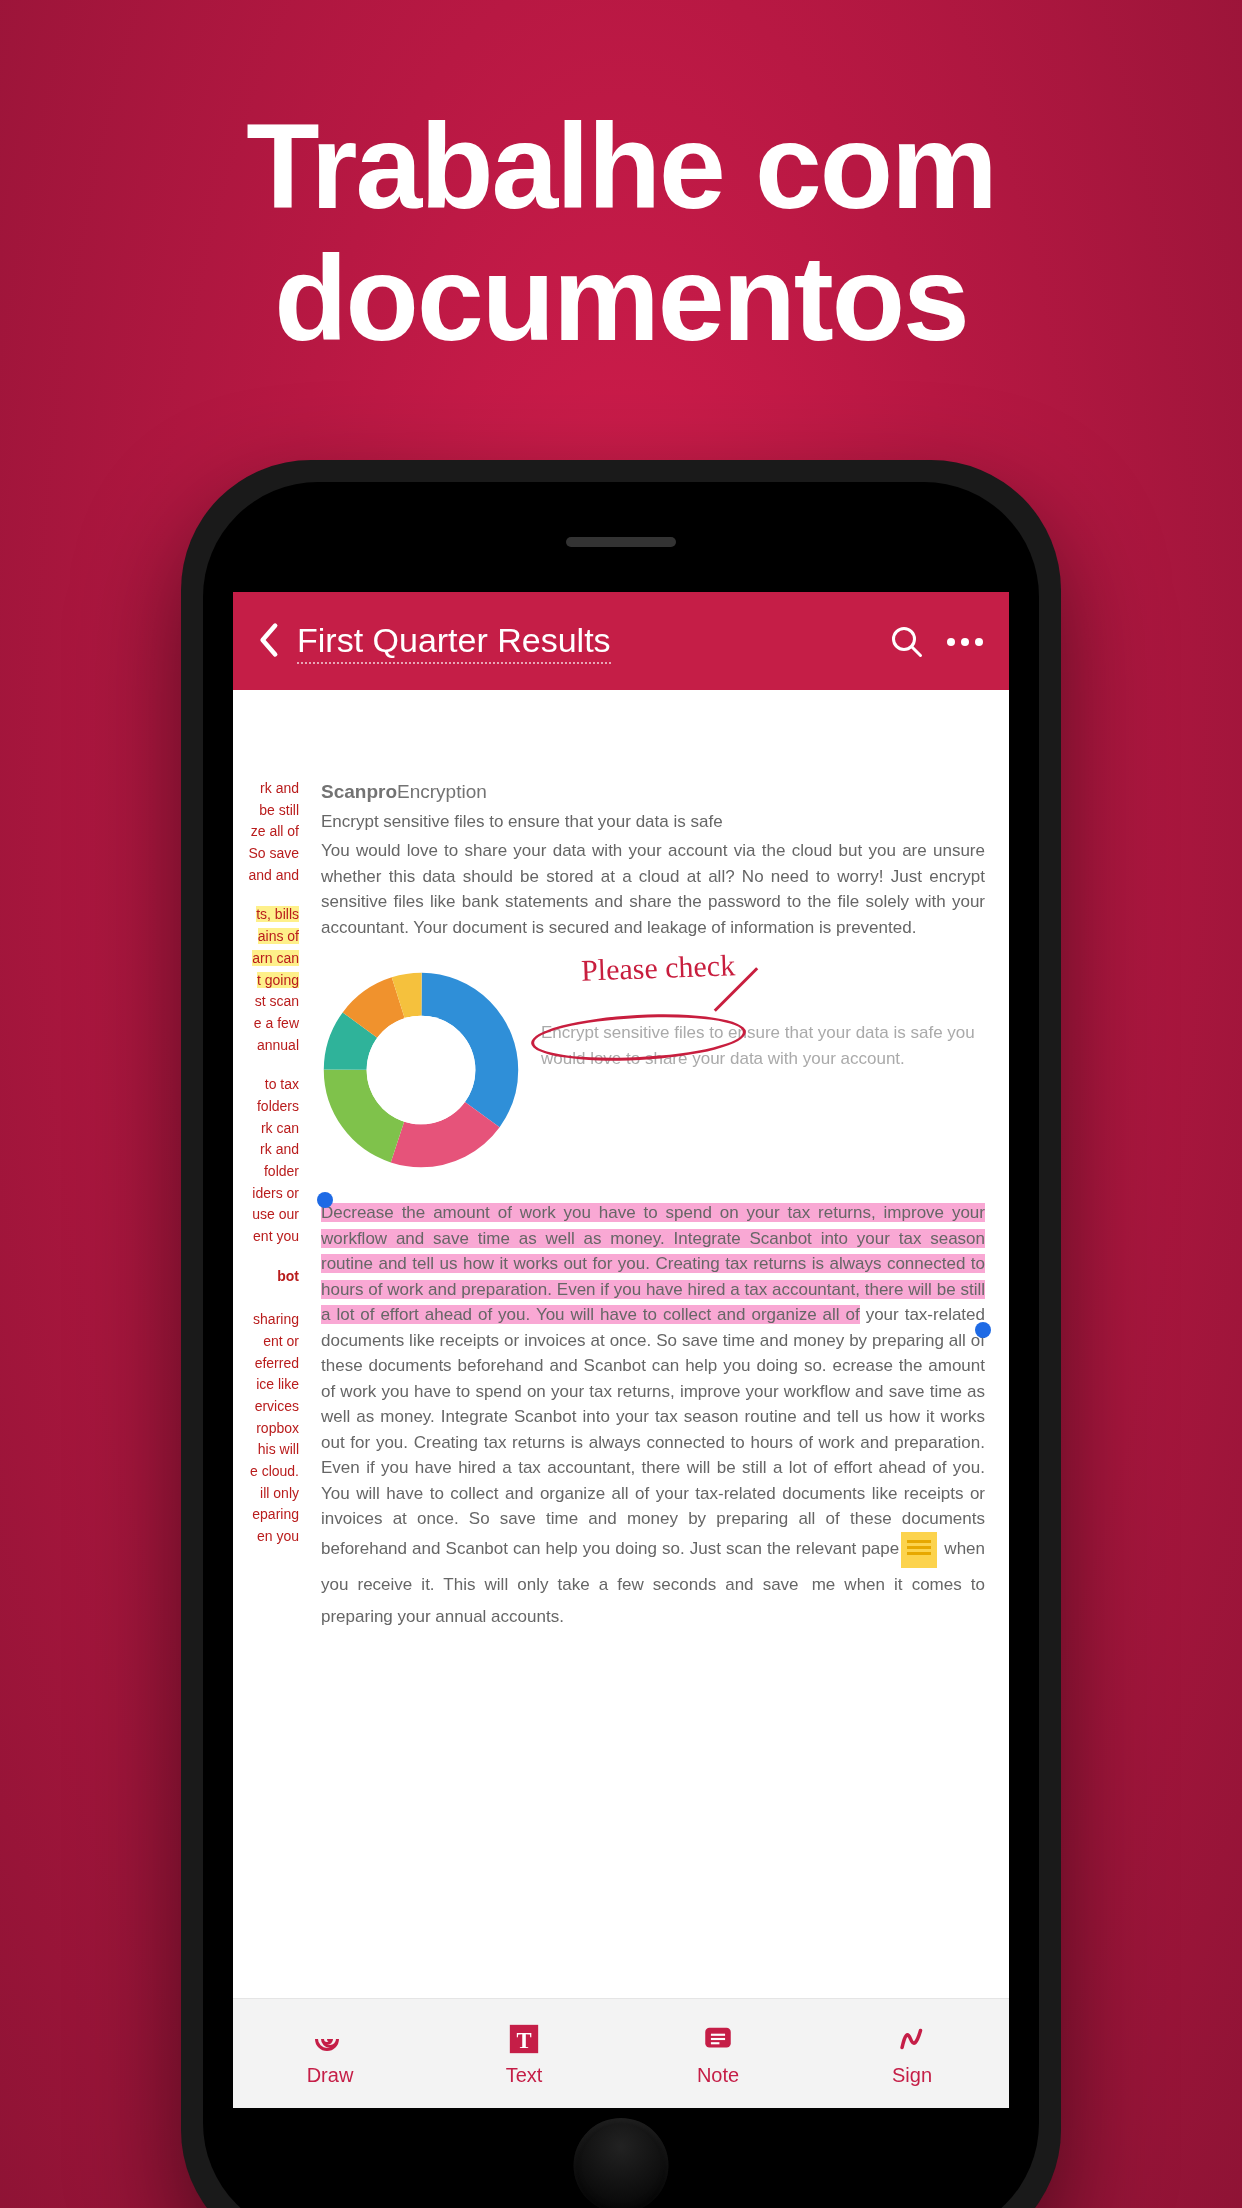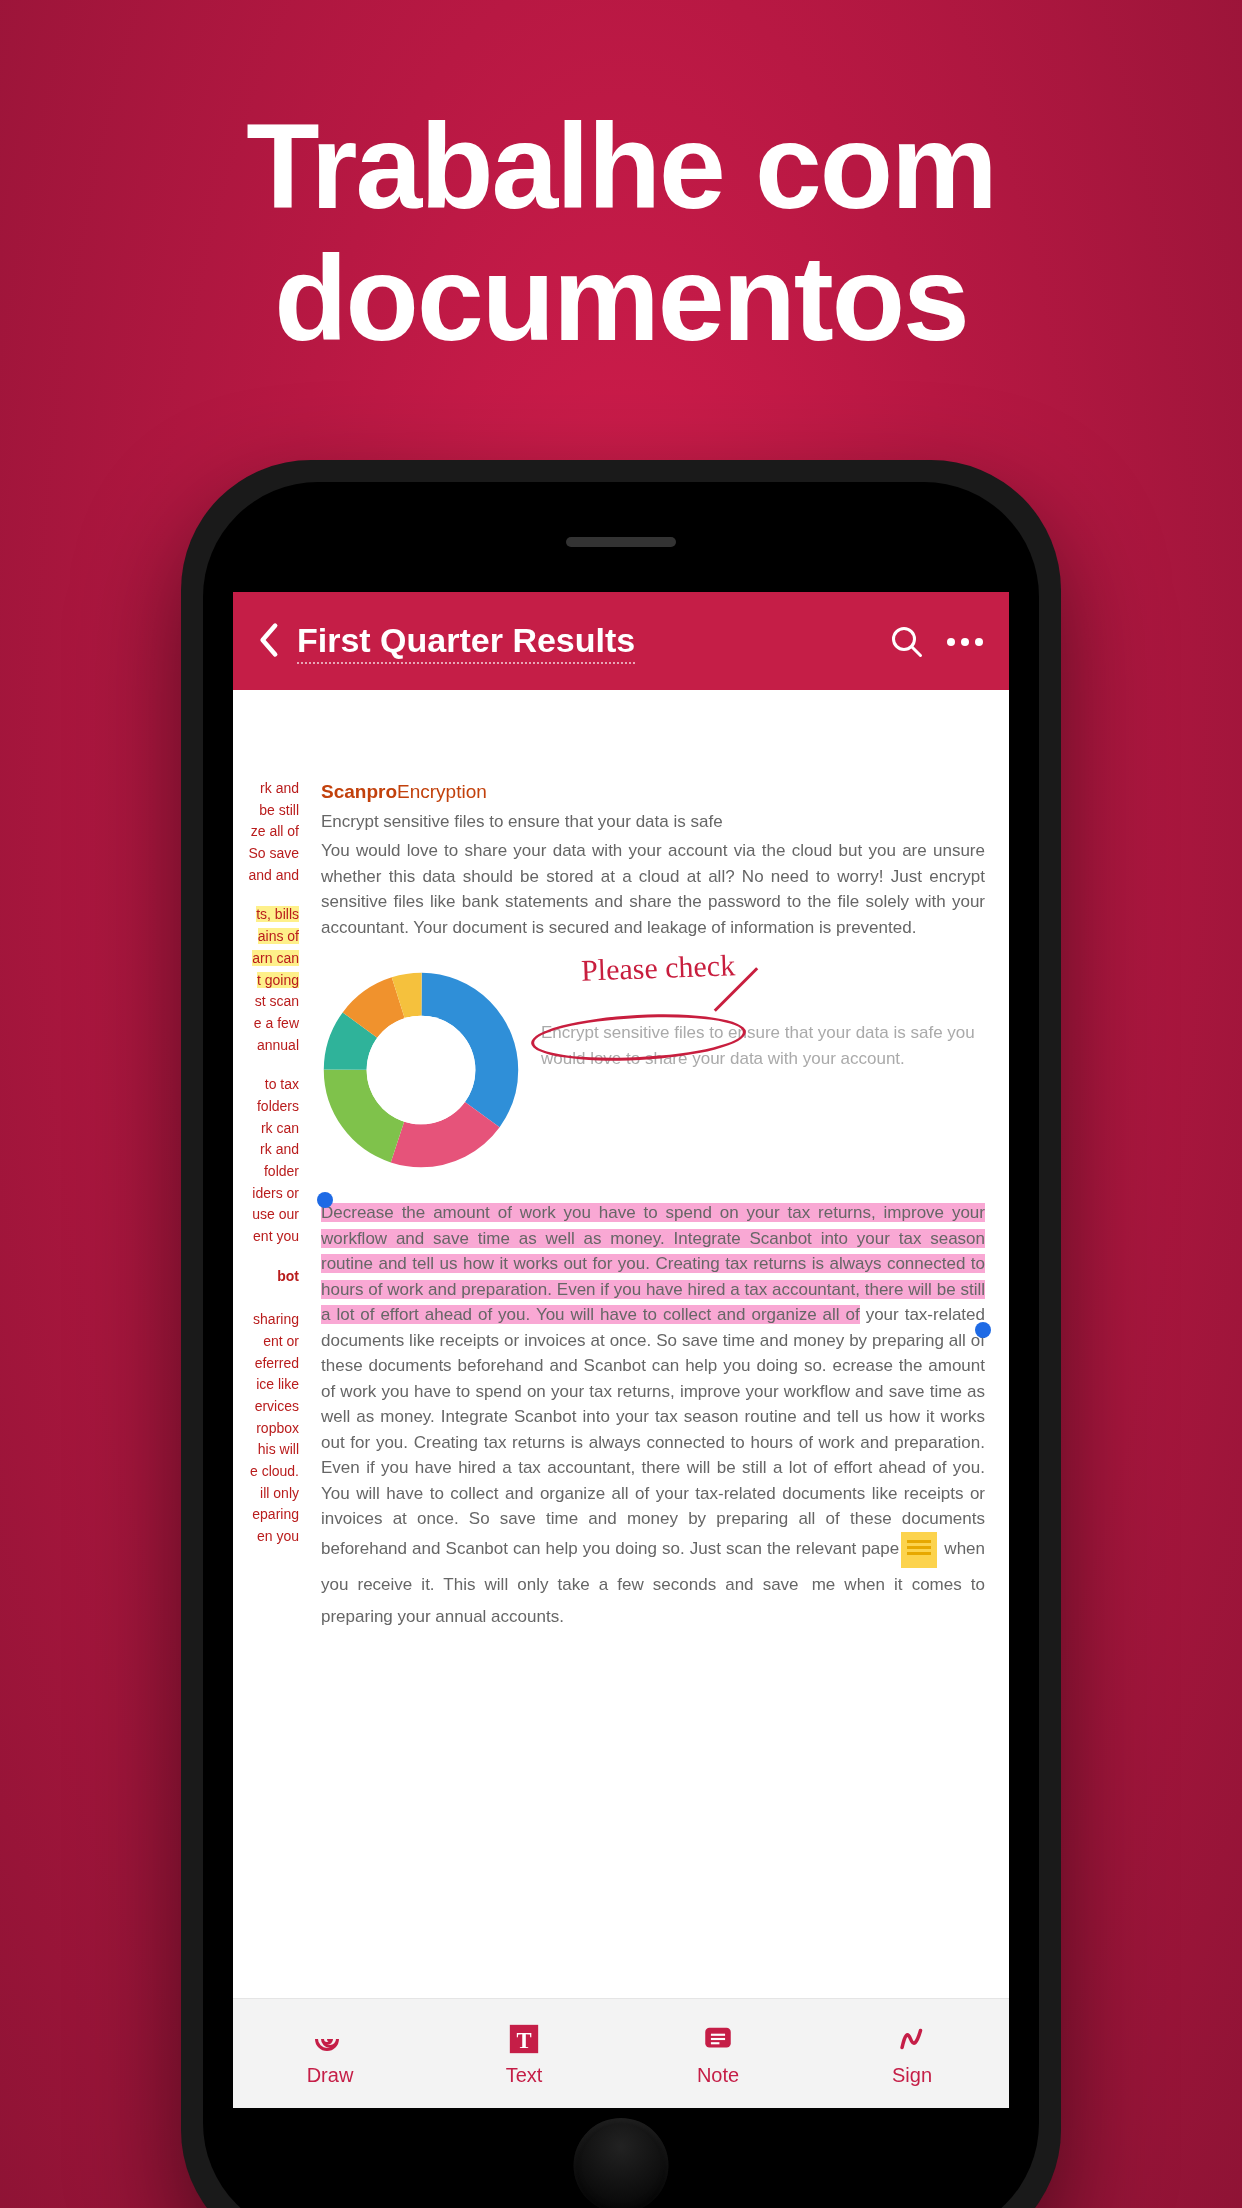--- a/index.html
+++ b/index.html
@@ -77,21 +77,21 @@
   }
   .topbar-row1 {
     display: flex;
     align-items: center;
     gap: 18px;
     height: 60px;
   }
   .back-btn svg { width: 22px; height: 36px; }
   .doc-title {
     font-size: 34px;
-    font-weight: 700;
+    font-weight: 400;
     border-bottom: 2px dotted rgba(255,255,255,0.6);
     padding-bottom: 2px;
   }
   .topbar-spacer { flex: 1; }
   .top-icon { width: 40px; height: 40px; display: flex; align-items: center; justify-content: center; }
   .top-icon svg { width: 36px; height: 36px; }
   .dots { display: flex; gap: 6px; }
   .dots span { width: 8px; height: 8px; background: #fff; border-radius: 50%; }
   .seg-outer {
     display: flex;
@@ -146,21 +146,21 @@
   }
   .left-col p { margin-bottom: 18px; }
   .right-col {
     flex: 1;
     padding: 24px 24px 0 18px;
     font-size: 17px;
     color: #555;
     line-height: 1.5;
     overflow: hidden;
   }
-  .doc-h1 { font-size: 19px; font-weight: 700; color: #c2410c; }
+  .doc-h1 { font-size: 19px; font-weight: 700; color: #737373; }
   .doc-h1 .light { font-weight: 400; }
   .sub { font-size: 17px; color: #666; margin-top: 2px; }
   .para { font-size: 17px; color: #666; text-align: justify; margin-top: 4px; }
   .chart-row {
     display: flex;
     gap: 20px;
     margin-top: 30px;
     align-items: flex-start;
     position: relative;
   }

